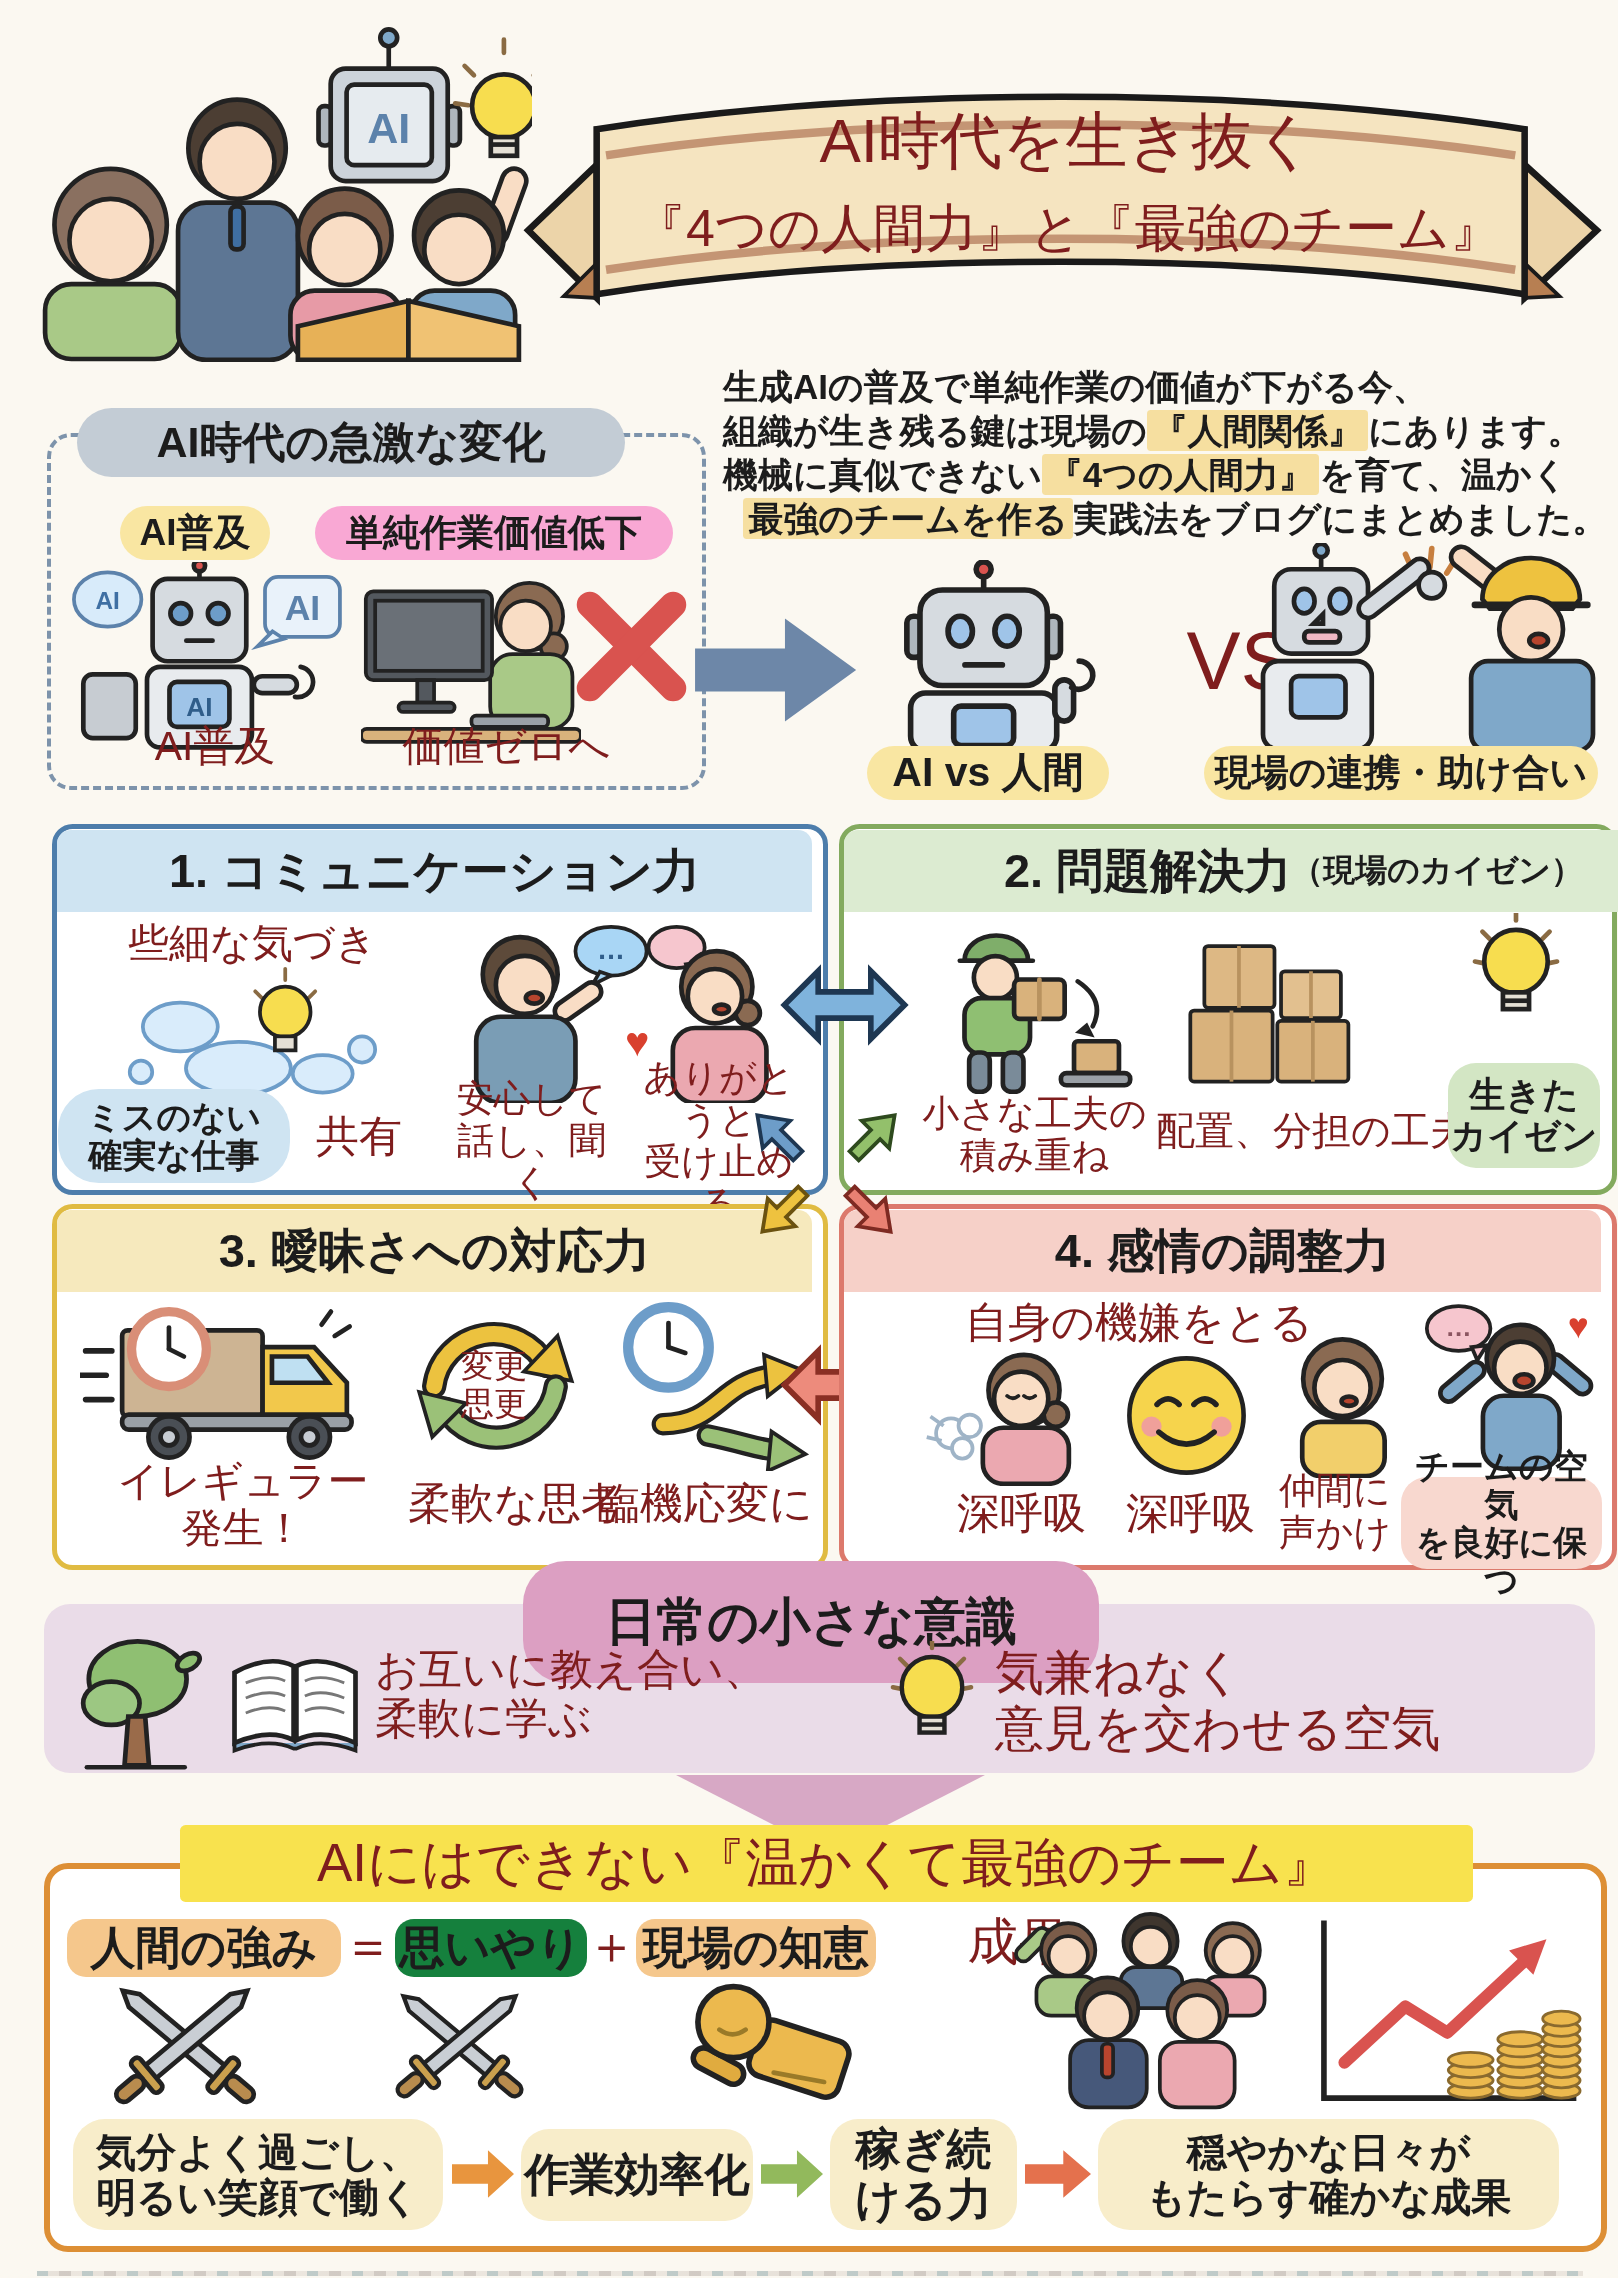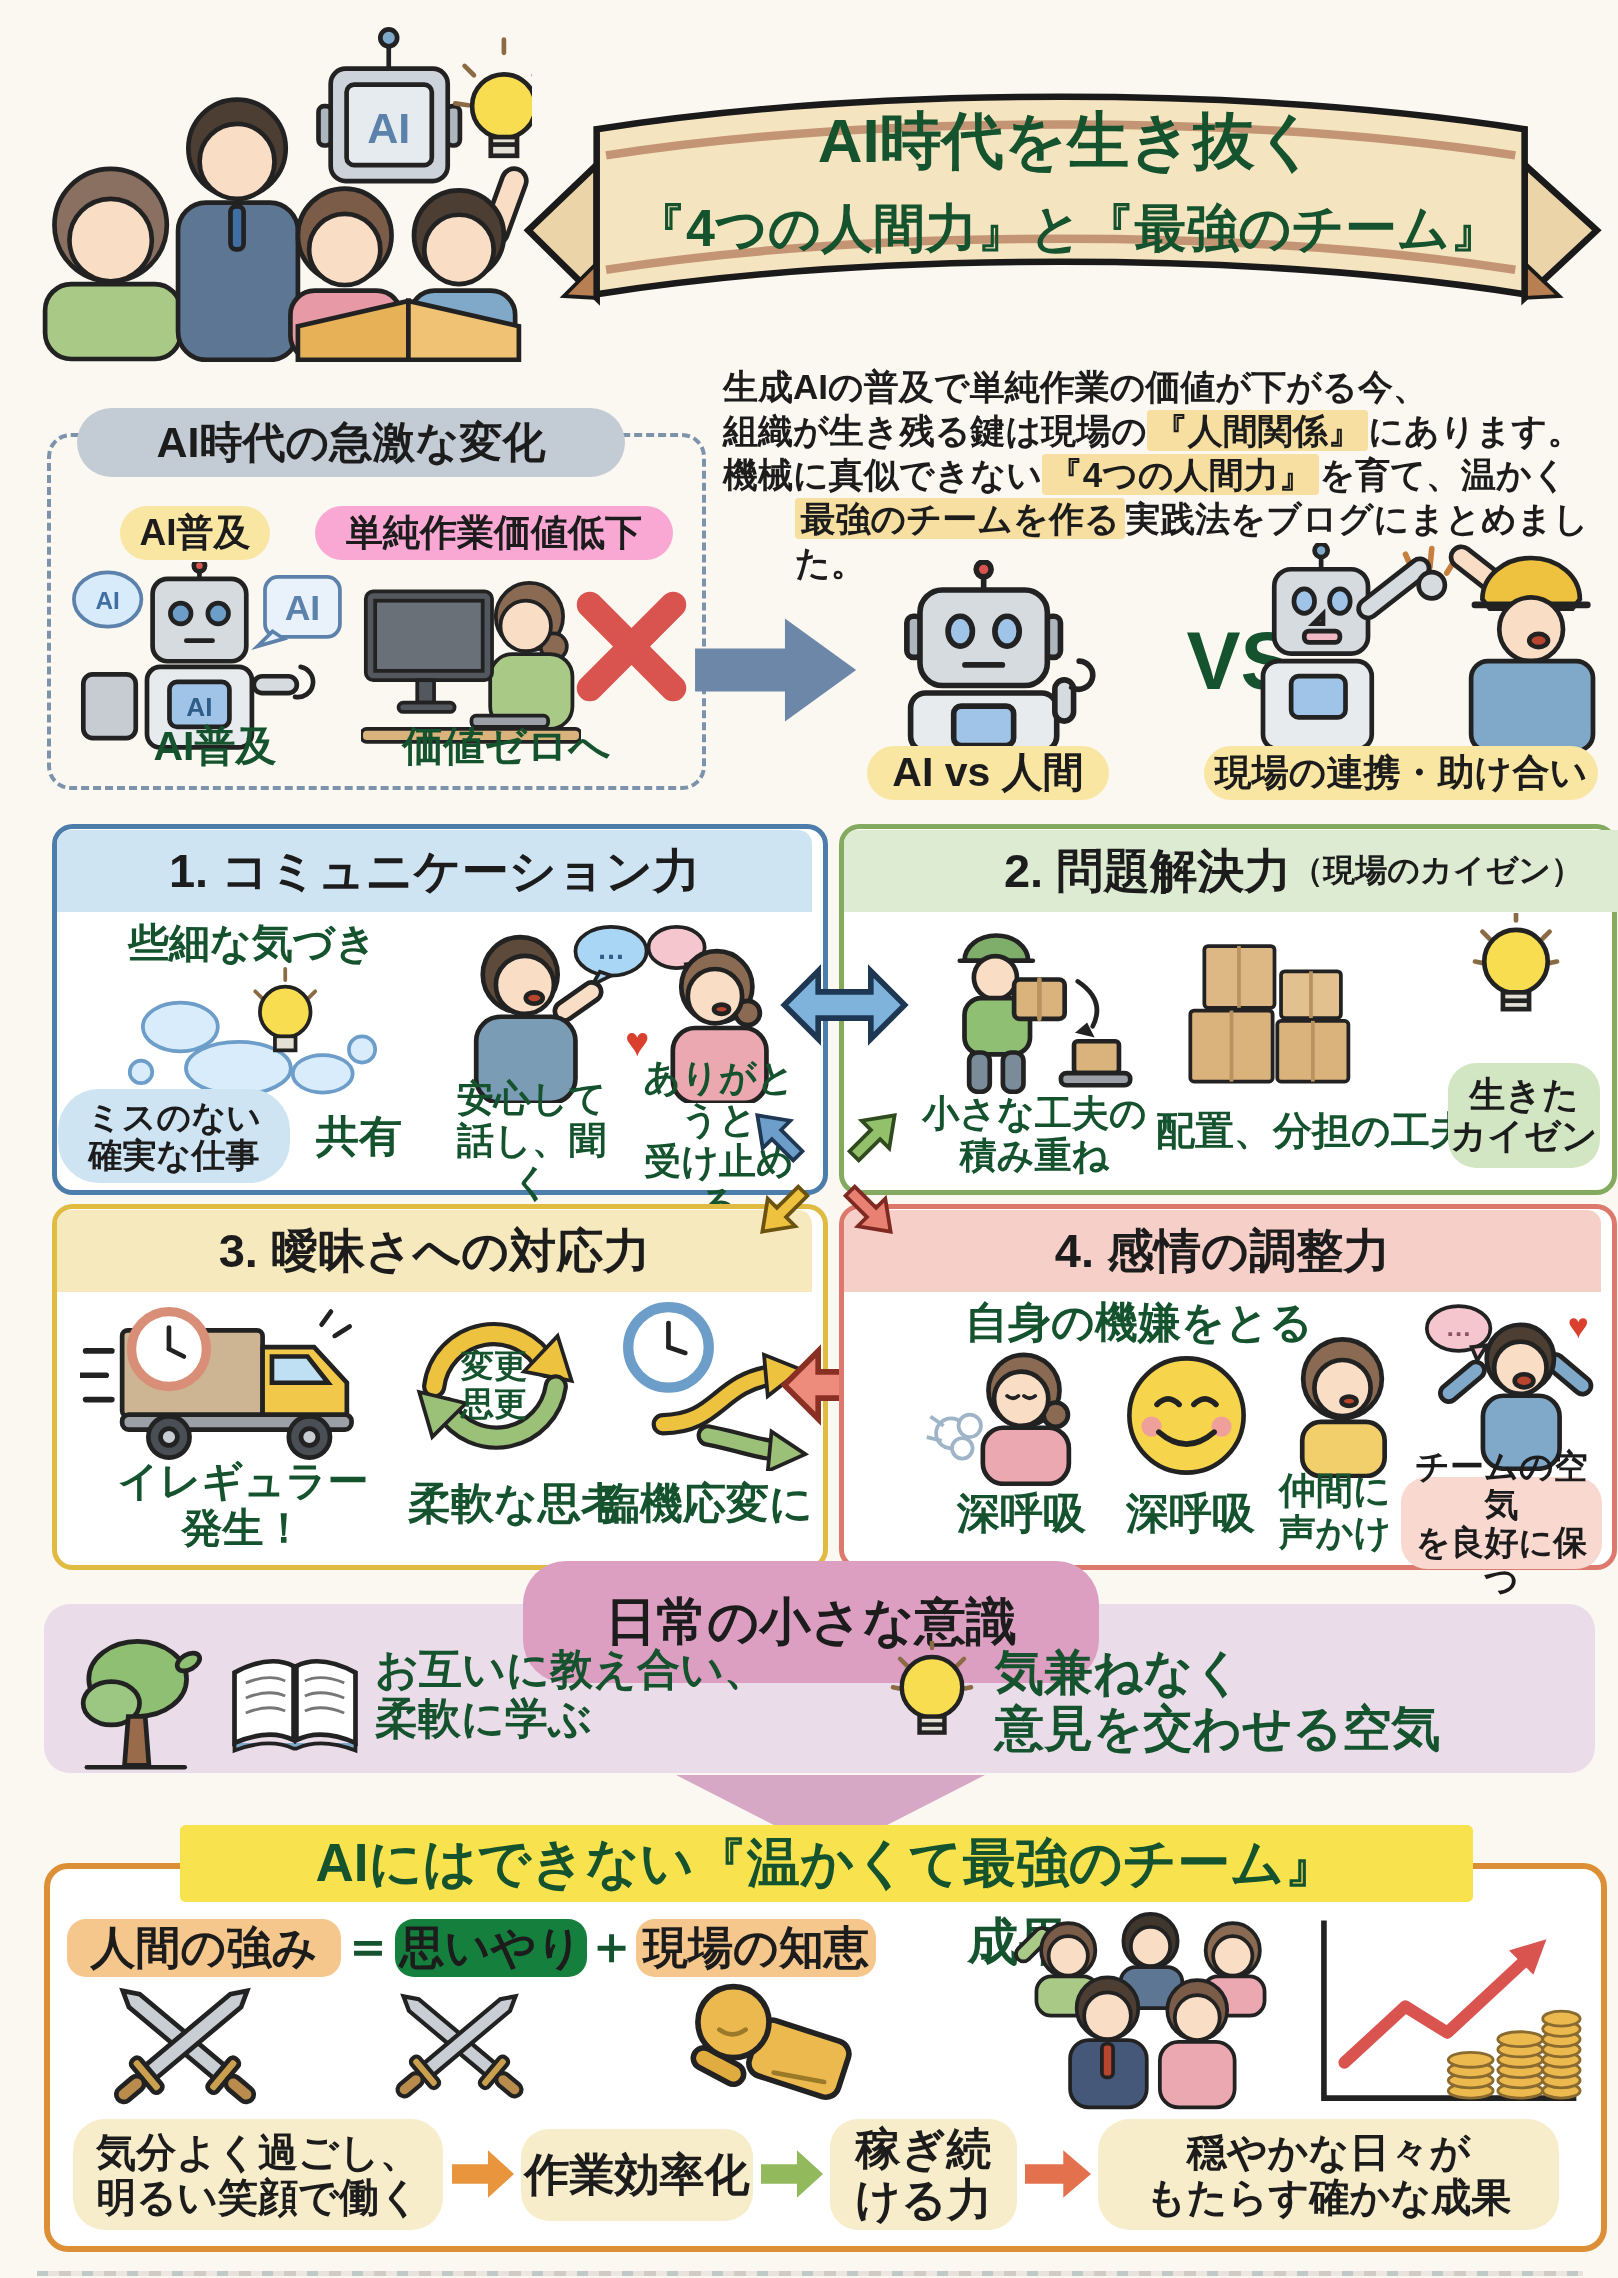--- a/index.html
+++ b/index.html
@@ -1,19 +1,19 @@
 <!DOCTYPE html>
 <html style="font-size:15px"><head>
 <meta charset="utf-8">
 <style>
   html,body{margin:0;padding:0;background:#e9e7e2;}
   .page{position:relative;width:1619px;height:2279px;background:#fbf8f1;overflow:hidden;
         font-family:"Liberation Sans","DejaVu Sans",sans-serif;color:#1c1c1c;}
   .l{position:absolute;}
-  .t{font-weight:700;white-space:pre-line;line-height:1.14;color:#14532d;}
+  .t{font-weight:400;white-space:pre-line;line-height:1.14;color:#7f1d1d;}
   .c{display:flex;align-items:center;justify-content:center;text-align:center;}
   .pill{display:flex;align-items:center;justify-content:center;text-align:center;
         font-weight:900;border-radius:936px;white-space:pre-line;line-height:1.12;}
   .box{background:#fff;border-radius:20.6px;}
   .bhead{display:flex;align-items:center;justify-content:center;font-weight:900;
          border-radius:14px 14px 0 0;}
   .hl{background:#f6dfa0;padding:0.9px 5.6px;border-radius:3.7px;}
   .iline{font-size:35px;font-weight:700;line-height:44px;}
   .farrow{clip-path:polygon(0 32%,58% 32%,58% 6%,100% 50%,58% 94%,58% 68%,0 68%);}
   .tri-down{clip-path:polygon(0 0,100% 0,50% 100%);}
@@ -94,21 +94,21 @@
   <path d="M95 90 C380 46 780 46 1065 90" stroke="#c49574" stroke-width="9" fill="none"></path>
   <path d="M95 212 C380 168 780 168 1065 212" stroke="#c49574" stroke-width="9" fill="none"></path>
 </svg>
 <div class="l t c" style="left:581px;top:103px;width:974px;height:77px;font-size:62px">AI時代を生き抜く</div>
 <div class="l t c" style="left:562px;top:193px;width:1012px;height:71px;font-size:52px">『4つの人間力』と『最強のチーム』</div>
 
 <div class="l" style="left:723px;top:365px;width:888px">
   <div class="iline"><span>生成AIの普及で単純作業の価値が下がる今、</span></div>
   <div class="iline"><span>組織が生き残る鍵は現場の</span><span class="hl">『人間関係』</span><span>にあります。</span></div>
   <div class="iline"><span>機械に真似できない</span><span class="hl">『4つの人間力』</span><span>を育て、温かく</span></div>
-  <div class="iline" style="margin-left:72px"><span class="hl">最強のチームを作る</span><span>実践法をブログにまとめました。</span></div>
+  <div class="iline" style="margin-left:20px"><span class="hl">最強のチームを作る</span><span>実践法をブログにまとめました。</span></div>
 </div>
 
 <div class="l" style="left:47px;top:433px;width:651px;height:349px;border:4.7px dashed #7d93ab;border-radius:24px"></div>
 <div class="l pill" style="left:77px;top:408px;width:548px;height:69px;background:#c3ccd5;font-size:43px">AI時代の急激な変化</div>
 <div class="l pill" style="left:120px;top:506px;width:150px;height:54px;background:#f9e6a2;font-size:37px">AI普及</div>
 <div class="l pill" style="left:315px;top:506px;width:358px;height:54px;background:#f9a8d4;font-size:37px">単純作業価値低下</div>
 
 <svg class="l" style="left:70px;top:562px" width="272" height="192" viewBox="0 0 290 205">
   <g stroke="#5c82ab" stroke-width="4">
     <ellipse cx="40" cy="40" rx="36" ry="29" fill="#d8ebfa"></ellipse>

